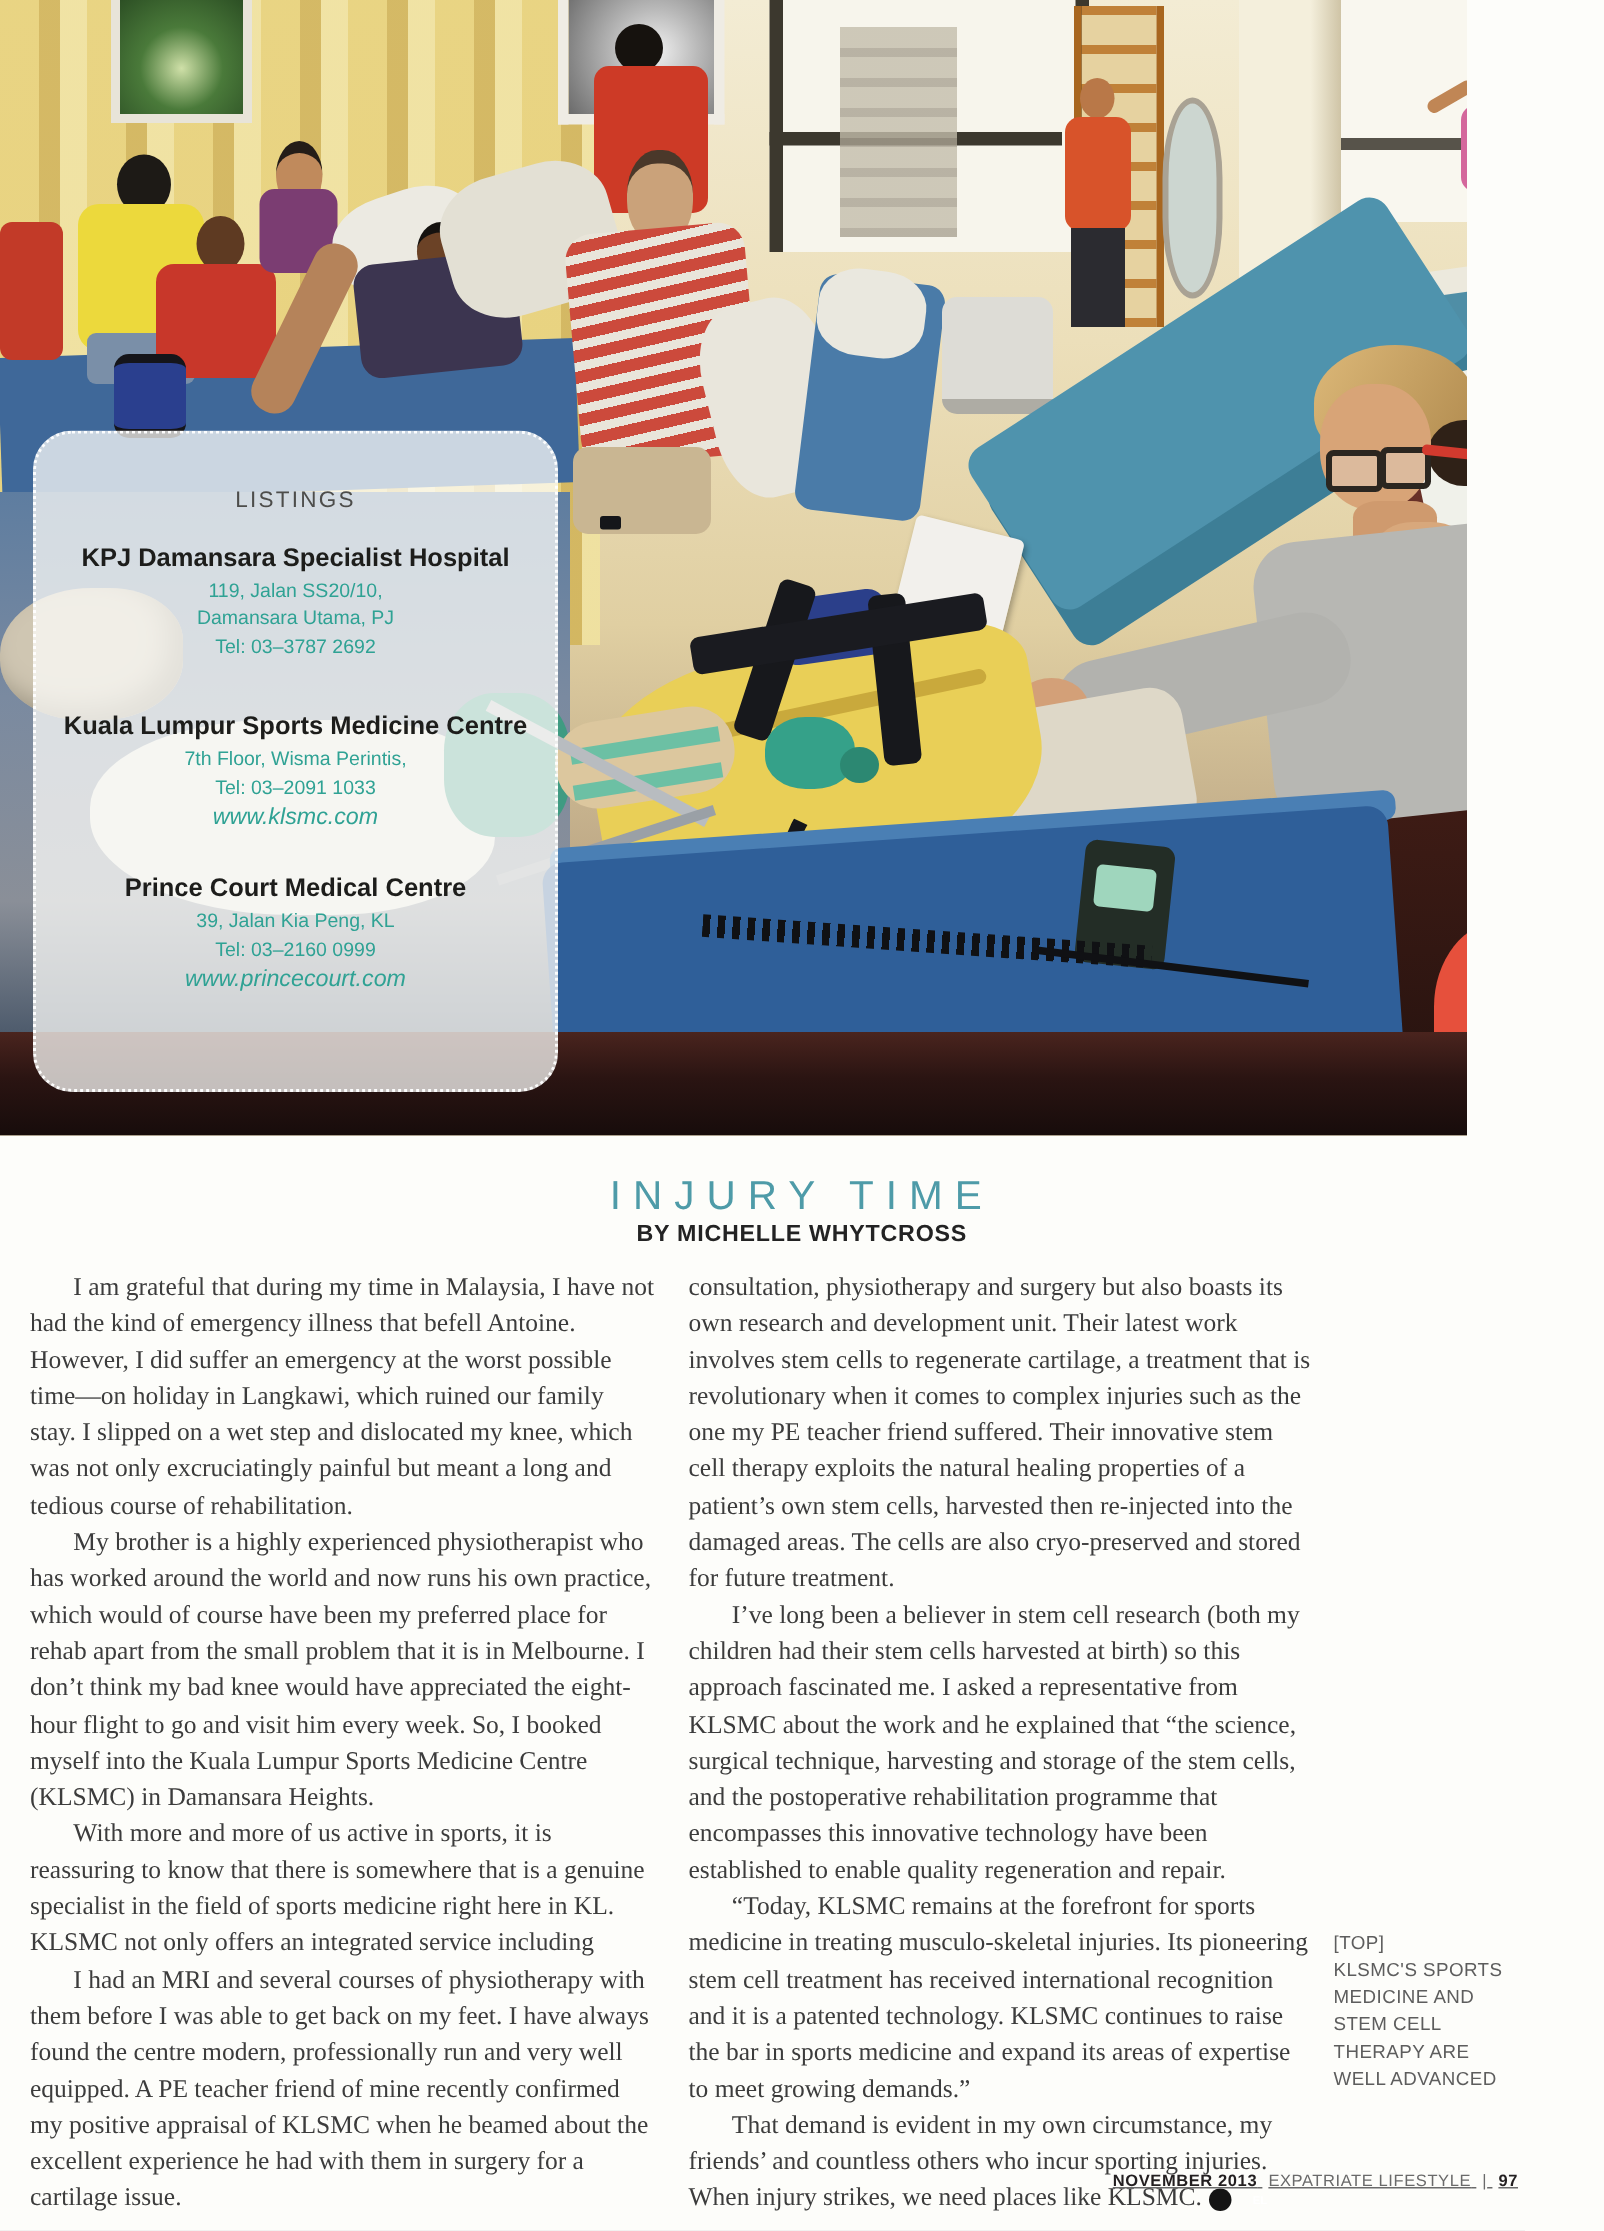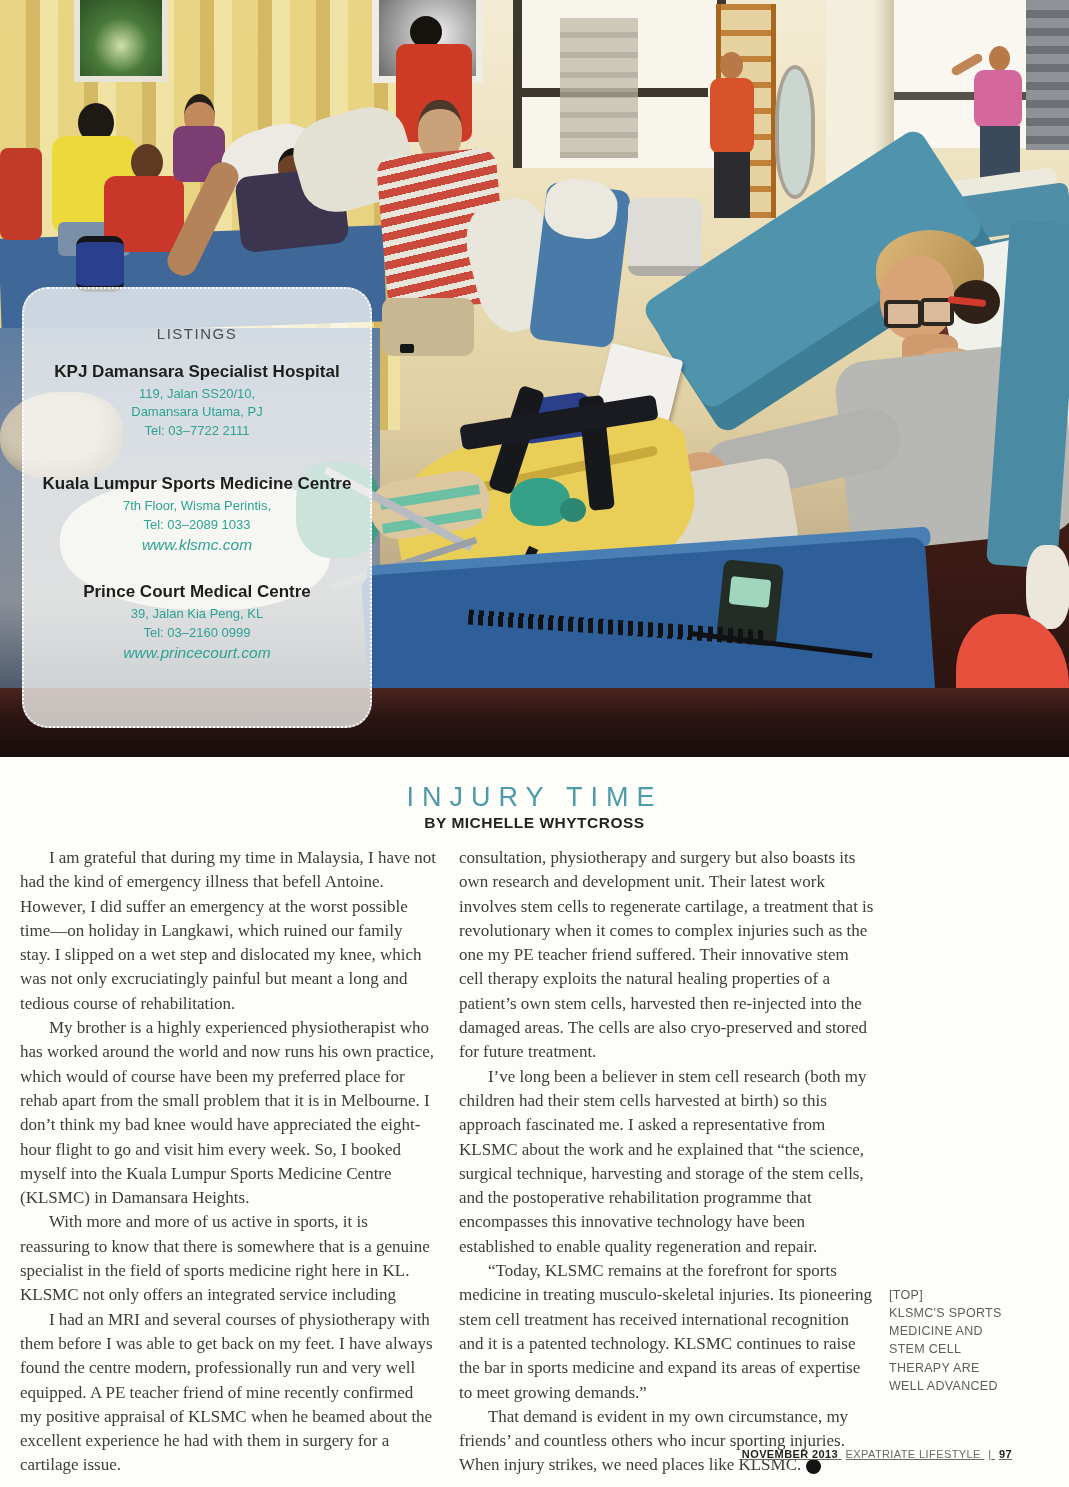--- a/index.html
+++ b/index.html
@@ -1,19 +1,19 @@
 <!DOCTYPE html>
 <html><head>
 <meta charset="utf-8">
 <style>
   html,body{margin:0;padding:0;background:#e8e8e8;}
   .page{position:relative;width:1069px;height:1487px;margin:0 auto;background:#fdfdfa;overflow:hidden;
         font-family:"Liberation Sans",sans-serif;}
   
-  .photo{position:absolute;left:0;top:0;width:1069px;height:757px;overflow:hidden;background:#e7d9ae;}
+  .photo{position:absolute;left:0;top:0;width:978px;height:757px;overflow:hidden;background:#e7d9ae;}
   .ph{position:absolute;}
   
   .listings{position:absolute;left:22px;top:287px;width:350px;height:441px;
     background:rgba(252,252,250,0.74);border:2px dotted rgba(255,255,255,0.95);
     border-radius:26px;box-sizing:border-box;text-align:center;padding-top:36px;}
   .listings .lt{font-size:15px;letter-spacing:1.5px;color:#4d4d4b;margin-bottom:20px;}
   .listing-entry{margin-bottom:26px;}
   .listing-entry .ln{font-size:17px;font-weight:bold;color:#1d1d1b;margin-bottom:3px;}
   .listing-entry .ll{font-size:13px;color:#2fa294;line-height:1.42;}
   .listing-entry .lu{font-size:15.5px;color:#2fa294;font-style:italic;line-height:1.42;}
@@ -170,27 +170,27 @@
 
     <div class="ph" style="left:0;top:688px;width:1069px;height:69px;background:linear-gradient(180deg,#4a241e 0%,#2a1412 45%,#170c0b 100%);"></div>
 
     <div class="listings">
       <div class="lt">LISTINGS</div>
 
       <div class="listing-entry">
         <div class="ln">KPJ Damansara Specialist Hospital</div>
         <div class="ll">119, Jalan SS20/10,</div>
         <div class="ll">Damansara Utama, PJ</div>
-        <div class="ll">Tel: 03–7722 2111</div>
+        <div class="ll">Tel: 03–3787 2692</div>
       </div>
 
       <div class="listing-entry" style="margin-top:34px;">
         <div class="ln">Kuala Lumpur Sports Medicine Centre</div>
         <div class="ll">7th Floor, Wisma Perintis,</div>
-        <div class="ll">Tel: 03–2089 1033</div>
+        <div class="ll">Tel: 03–2091 1033</div>
         <div class="lu">www.klsmc.com</div>
       </div>
 
       <div class="listing-entry" style="">
         <div class="ln">Prince Court Medical Centre</div>
         <div class="ll">39, Jalan Kia Peng, KL</div>
         <div class="ll">Tel: 03–2160 0999</div>
         <div class="lu">www.princecourt.com</div>
       </div>
     </div>

